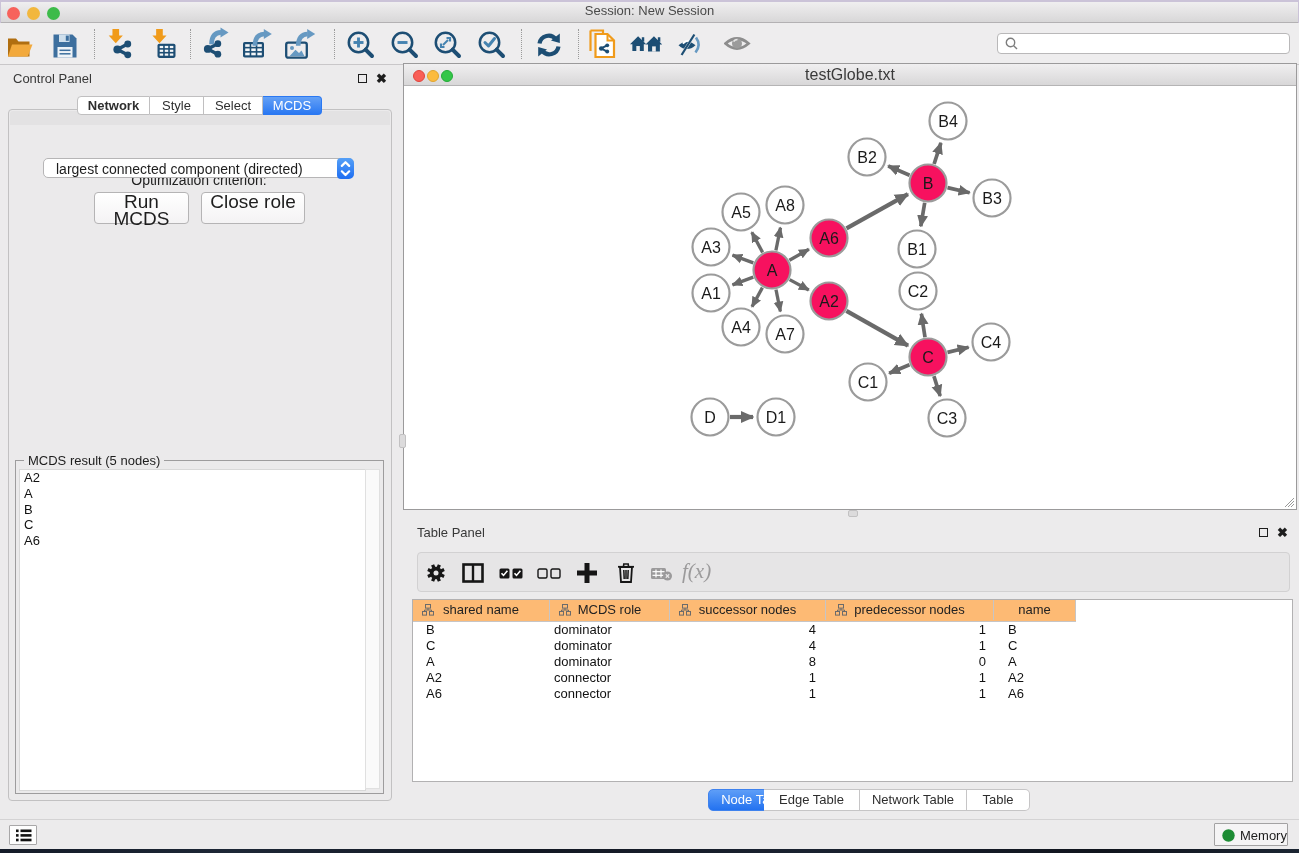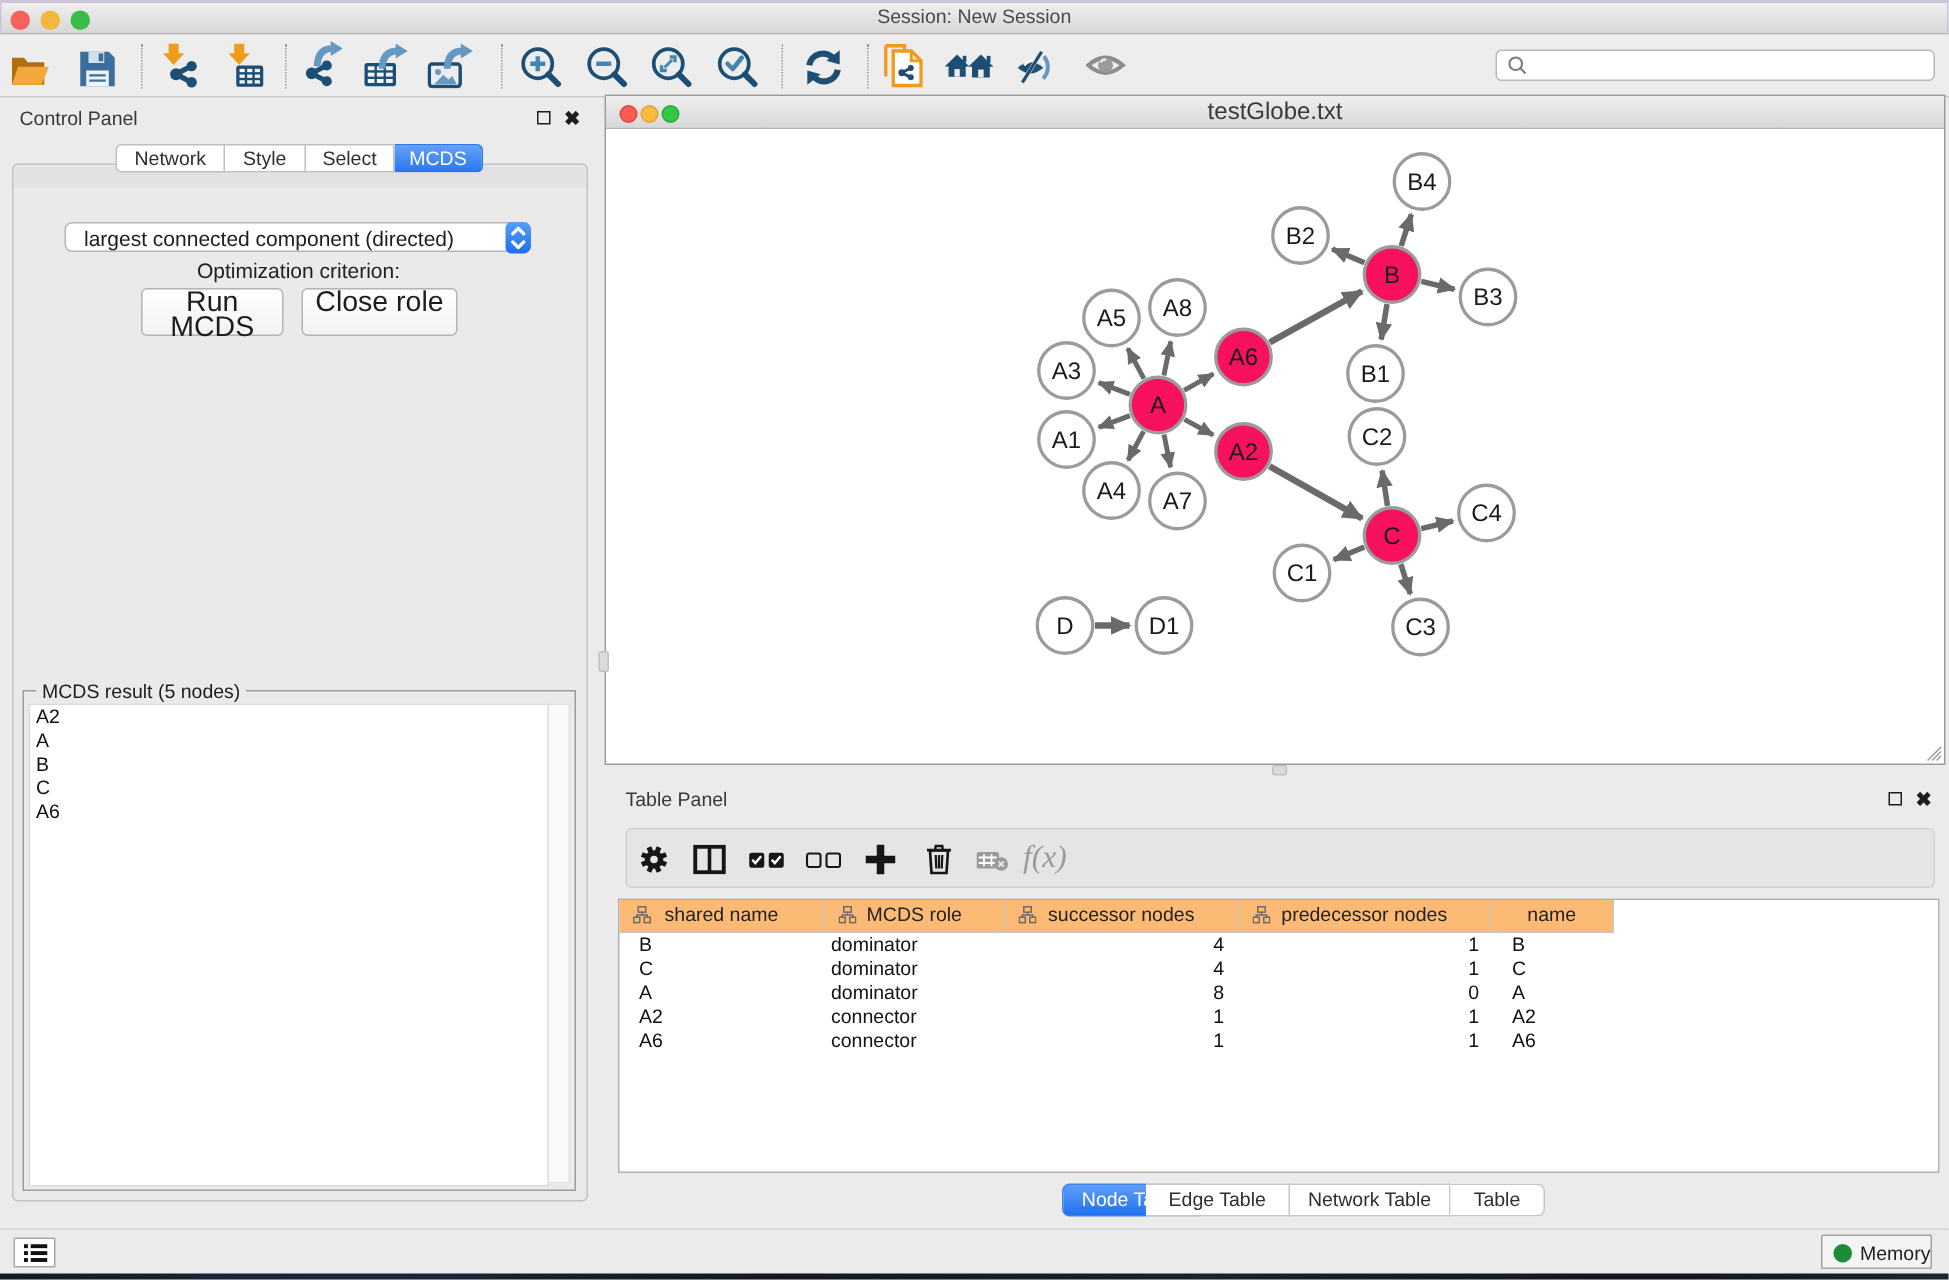--- a/index.html
+++ b/index.html
@@ -23,21 +23,21 @@
   #cp-pane{left:8px;top:109px;width:382px;height:690px;background:#ebeaeb;
     border:1px solid #c2c1c2;border-radius:4px;}
   #cp-pane .band{position:absolute;left:1px;top:1px;right:1px;height:14px;background:#e3e2e3;border-radius:3px 3px 0 0;}
   .tabrow{position:absolute;top:96px;height:19px;display:flex;}
   .tab{box-sizing:border-box;border:1px solid #c0bfc0;background:#fff;color:#2e2e2e;
     font-size:13px;line-height:17px;text-align:center;border-left:none;}
   .tab.first{border-left:1px solid #c0bfc0;border-radius:4px 0 0 4px;}
   .tab.last{border-radius:0 4px 4px 0;}
   .tab.sel{background:linear-gradient(#64a1f6,#2a78f2);border-color:#2a78f2;color:#fff;}
   #optlabel{left:0px;top:136px;width:398px;text-align:center;font-size:14px;color:#222;margin-top:36px;}
-  #dropdown{left:43px;top:148px;width:311px;height:20px;background:#fff;border:1px solid #b6b5b6;
+  #dropdown{left:43px;top:158px;width:311px;height:20px;background:#fff;border:1px solid #b6b5b6;
     border-radius:5px;box-sizing:border-box;}
   #dropdown .txt{position:absolute;left:12px;top:2px;font-size:14px;color:#1d1d1d;}
   #dropdown .step{position:absolute;right:-1px;top:-1px;width:17px;height:21px;border-radius:4px 5px 5px 4px;
     background:linear-gradient(#55a0f7,#1e6ef2);}
   .btn{position:absolute;height:32px;background:linear-gradient(#ffffff,#f4f3f4);
     border:1px solid #b5b4b5;border-radius:4px;box-sizing:border-box;
     font-size:19px;color:#1d1d1d;text-align:center;line-height:17px;}
   
   #grpbox{left:15px;top:460px;width:367px;height:332px;border:1px solid #9d9c9d;background:#ebeaeb;}
   #grpbox .gtitle{position:absolute;left:8px;top:-8px;background:#ebeaeb;padding:0 4px;font-size:13px;color:#1d1d1d;}
@@ -251,21 +251,21 @@
   </div>
 </div>
 
 <div class="abs" id="cp-title">Control Panel</div>
 <div class="floatico" style="left:358px;top:74px;"></div>
 <div class="closeico" style="left:376px;top:71px;">✖</div>
 <div class="abs" id="cp-pane">
     <div class="band"></div>
   </div>
 <div class="tabrow" style="left:77px;">
-  <div class="tab first" style="width:73px;">Network</div>
+  <div class="tab first" style="width:73px;font-weight:bold;">Network</div>
   <div class="tab" style="width:54px;">Style</div>
   <div class="tab" style="width:59px;">Select</div>
   <div class="tab sel last" style="width:59px;">MCDS</div>
 </div>
 <div class="abs" id="optlabel">Optimization criterion:</div>
 <div class="abs" id="dropdown">
   <div class="txt">largest connected component (directed)</div>
   <div class="step"><svg width="17" height="21" viewBox="0 0 17 21">
         <path d="M4.8 7.9 L8.5 4.2 L12.2 7.9" fill="none" stroke="#fff" stroke-width="2.2" stroke-linecap="round" stroke-linejoin="round"></path>
         <path d="M4.8 13.3 L8.5 17 L12.2 13.3" fill="none" stroke="#fff" stroke-width="2.2" stroke-linecap="round" stroke-linejoin="round"></path>

